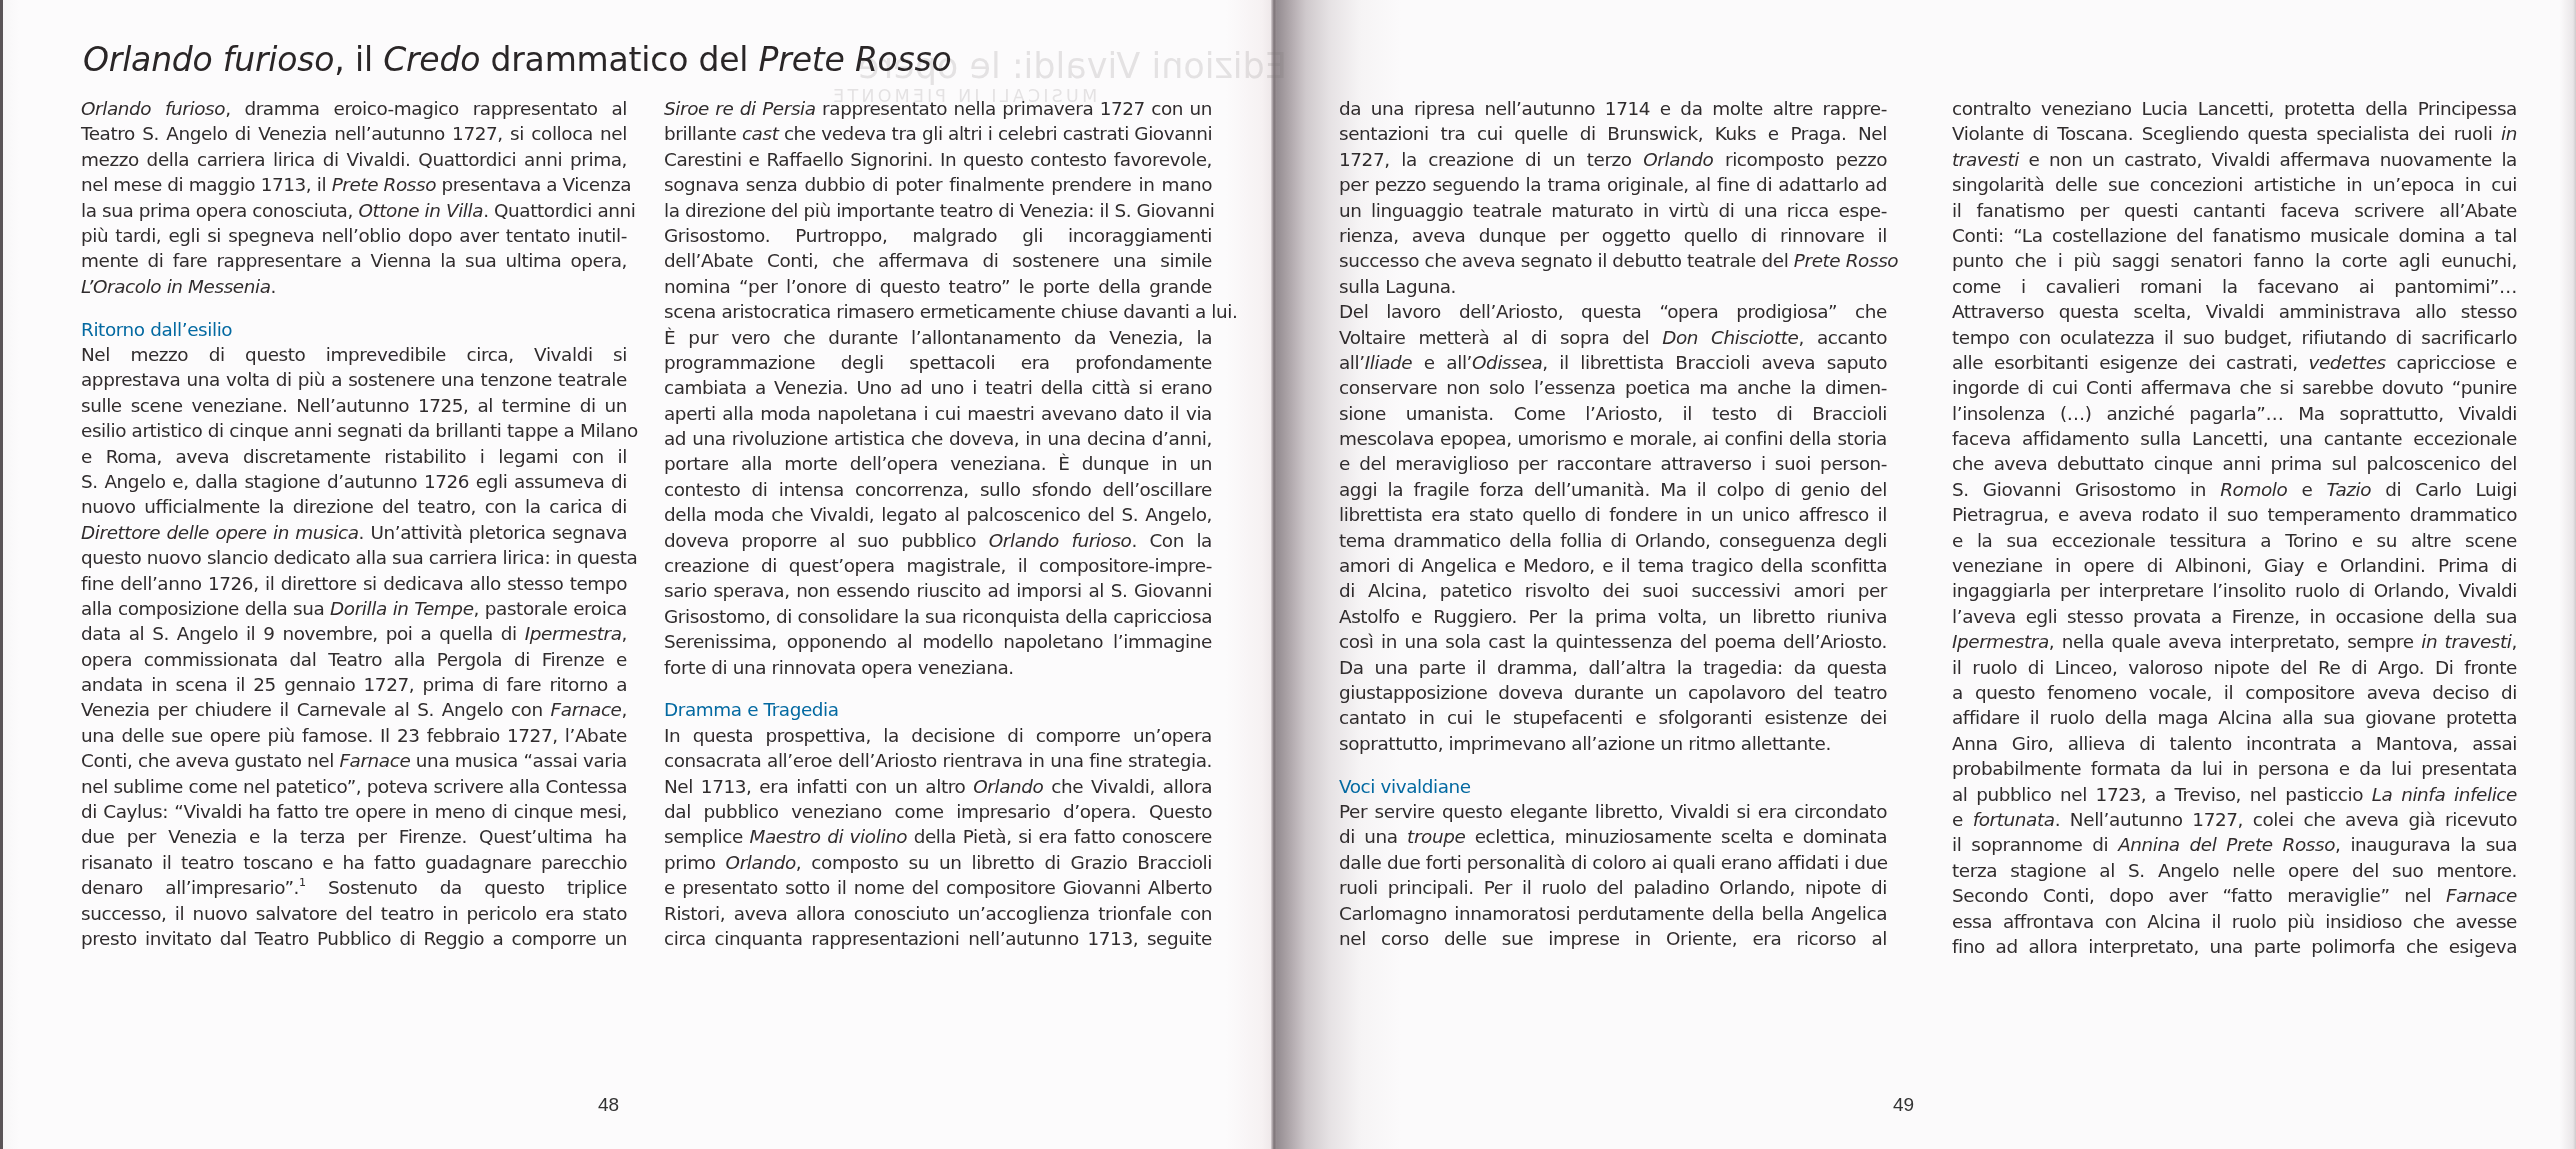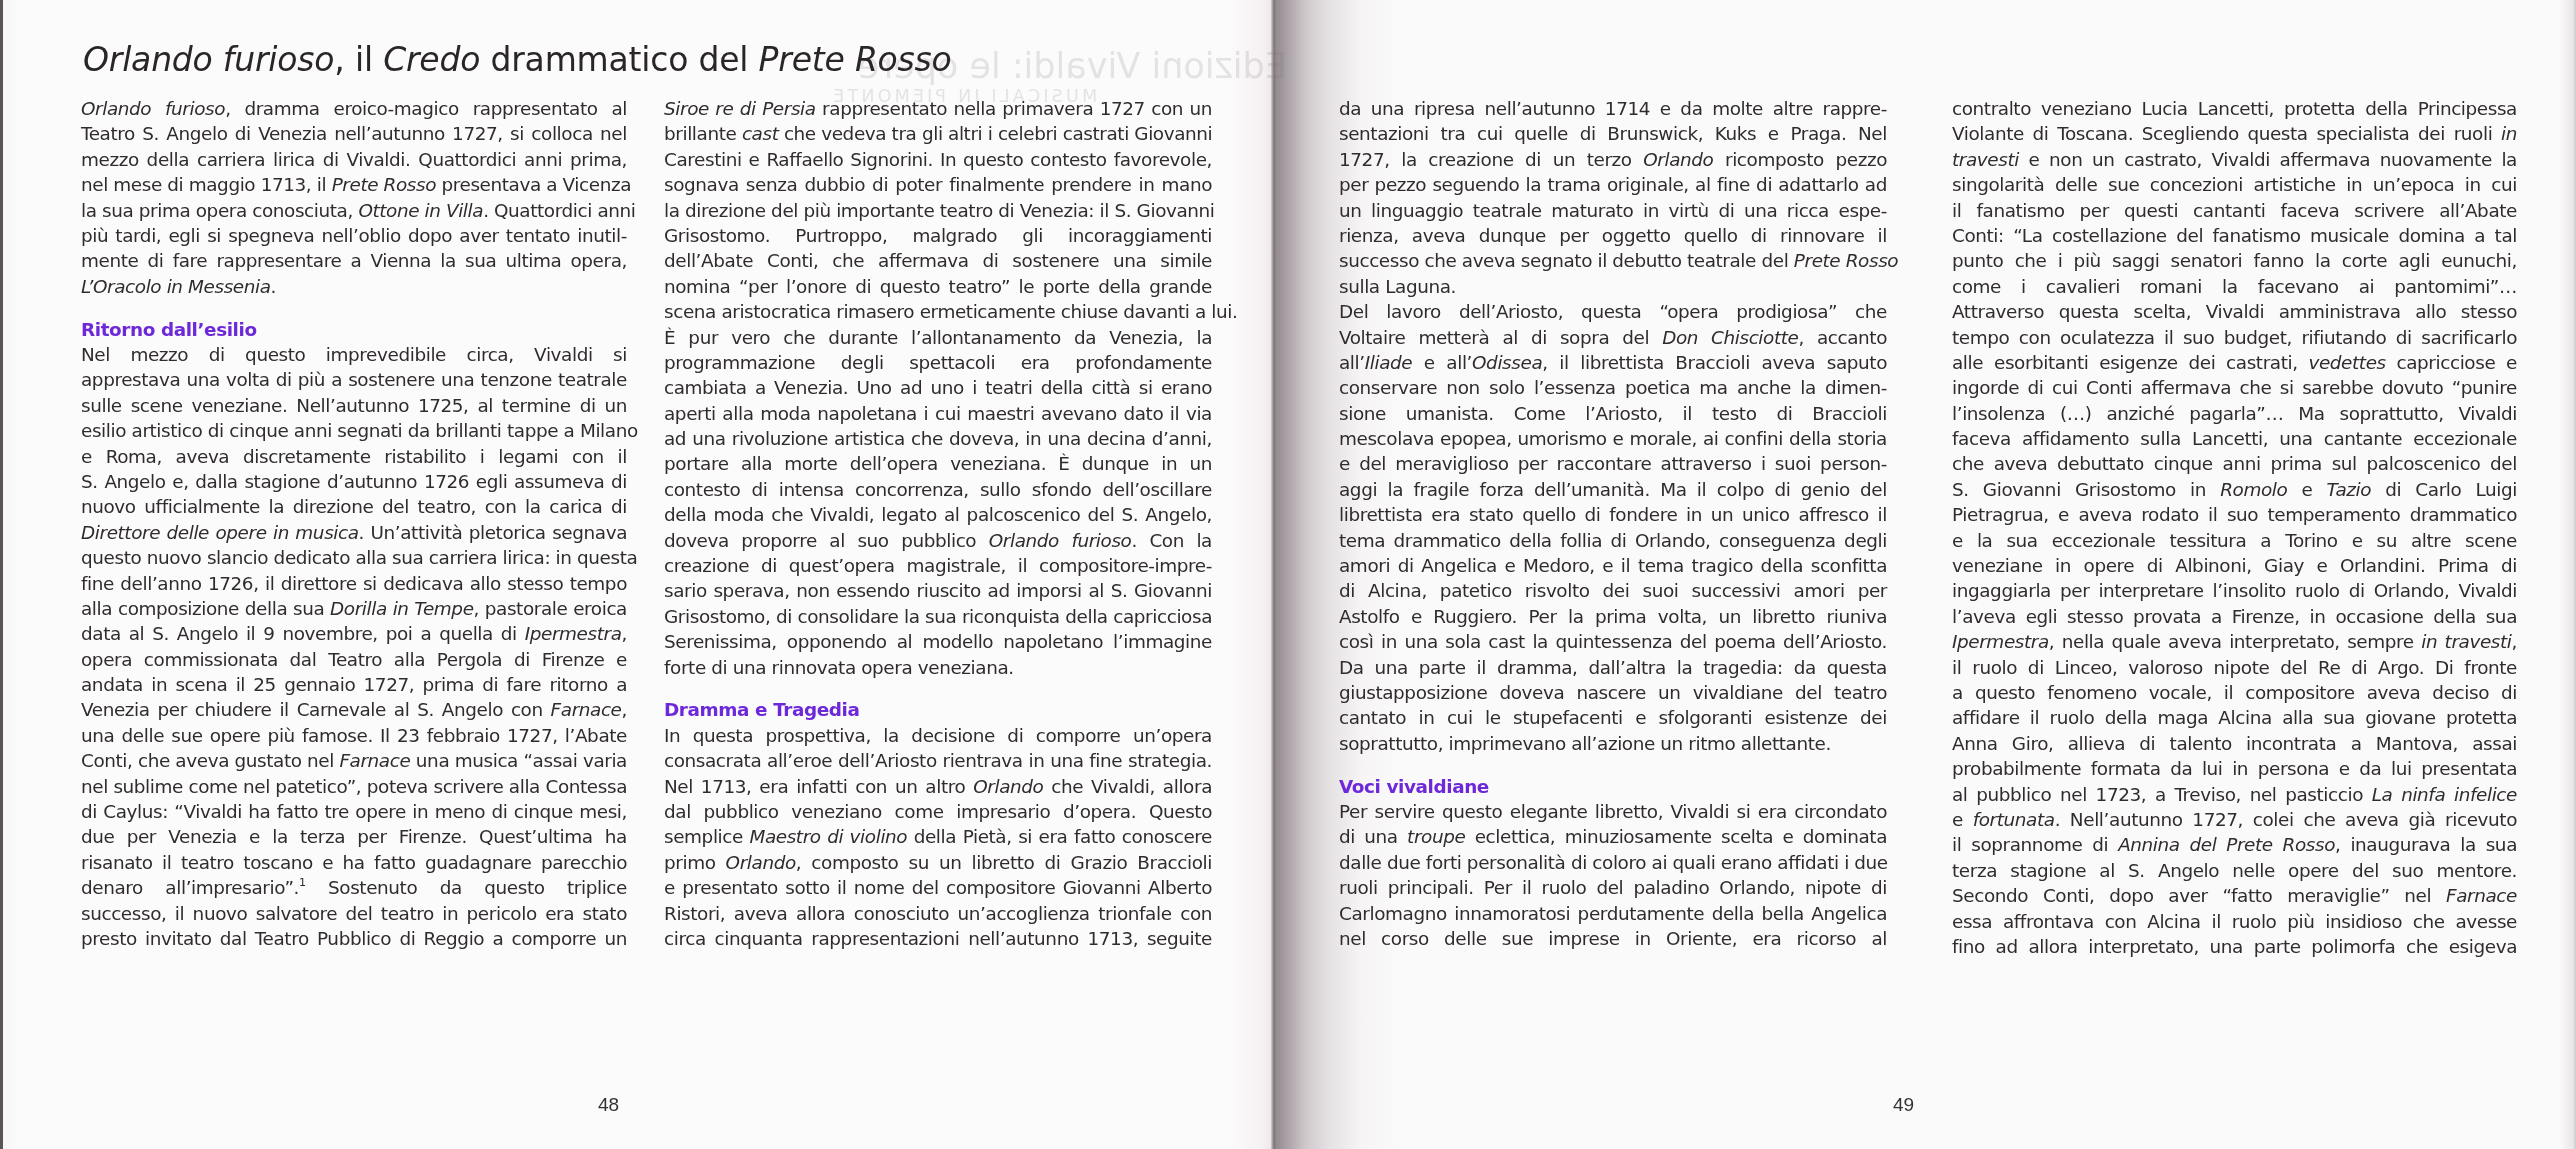--- a/index.html
+++ b/index.html
@@ -53,21 +53,21 @@
   .col-3 { left: 1339px; width: 548px; }
   .col-4 { left: 1952px; width: 565px; }
   .line {
     display: block; height: 25.4px; white-space: nowrap;
     text-align: justify; text-align-last: justify;
     overflow: visible;
   }
   .line.last { text-align-last: left; }
   .line i { font-style: italic; }
   .gap { display: block; height: 17.5px; }
-  .heading { display: block; height: 25.4px; font-weight: bold; color: #6d28d9; }
+  .heading { display: block; height: 25.4px; font-weight: normal; color: #0369a1; }
   sup.fn { font-size: 11px; vertical-align: top; line-height: 1; position: relative; top: 1.6px; }
 
   .page-num {
     position: absolute; top: 1094px; font-size: 19px; color: #333;
     font-family: "Liberation Sans", sans-serif;
   }
   .pn-48 { left: 598px; text-align: right; }
   .pn-49 { left: 1893px; }
 </style>
 </head>
@@ -183,21 +183,21 @@
         <span class="line">mescolava epopea, umorismo e morale, ai confini della storia</span>
         <span class="line">e del meraviglioso per raccontare attraverso i suoi person-</span>
         <span class="line">aggi la fragile forza dell’umanità. Ma il colpo di genio del</span>
         <span class="line">librettista era stato quello di fondere in un unico affresco il</span>
         <span class="line">tema drammatico della follia di Orlando, conseguenza degli</span>
         <span class="line">amori di Angelica e Medoro, e il tema tragico della sconfitta</span>
         <span class="line">di Alcina, patetico risvolto dei suoi successivi amori per</span>
         <span class="line">Astolfo e Ruggiero. Per la prima volta, un libretto riuniva</span>
         <span class="line">così in una sola cast la quintessenza del poema dell’Ariosto.</span>
         <span class="line">Da una parte il dramma, dall’altra la tragedia: da questa</span>
-        <span class="line">giustapposizione doveva nascere un vivaldiane del teatro</span>
+        <span class="line">giustapposizione doveva durante un capolavoro del teatro</span>
         <span class="line">cantato in cui le stupefacenti e sfolgoranti esistenze dei</span>
         <span class="line last">soprattutto, imprimevano all’azione un ritmo allettante.</span>
       </div>
       <span class="gap"></span>
       <span class="heading">Voci vivaldiane</span>
       <div>
         <span class="line">Per servire questo elegante libretto, Vivaldi si era circondato</span>
         <span class="line">di una <i>troupe</i> eclettica, minuziosamente scelta e dominata</span>
         <span class="line">dalle due forti personalità di coloro ai quali erano affidati i due</span>
         <span class="line">ruoli principali. Per il ruolo del paladino Orlando, nipote di</span>

